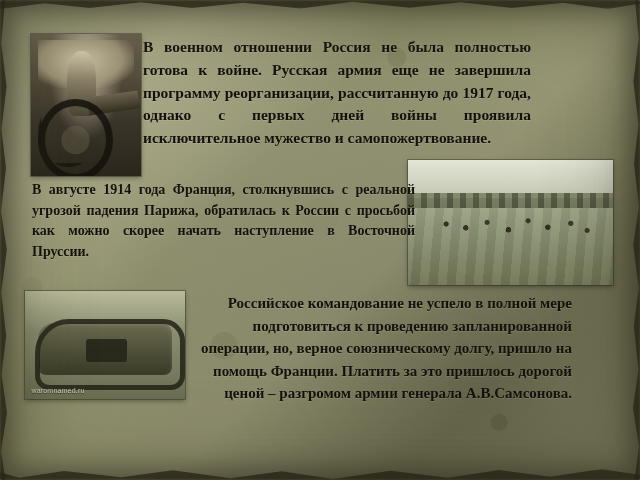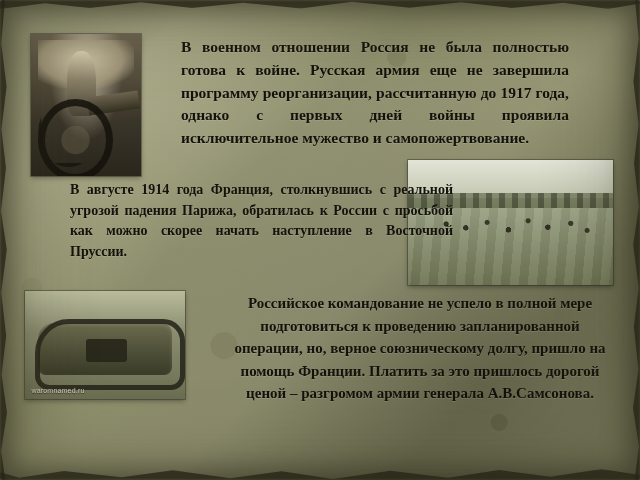--- a/index.html
+++ b/index.html
@@ -180,39 +180,38 @@
     color: rgba(240,238,225,0.82);
     letter-spacing: .2px;
     text-shadow: 0 1px 1px rgba(0,0,0,0.6);
   }
 
   
   .txt {
     position: absolute;
     color: #14120b;
     text-shadow: 0 1px 0 rgba(255,255,255,0.12);
-    padding-left: 38px;
   }
   #para-1 {
     left: 143px; top: 36px; width: 388px;
     font-size: 15.5px; line-height: 1.47;
     font-weight: bold;
     text-align: justify;
   }
   #para-2 {
     left: 32px; top: 180px; width: 383px;
     font-size: 14px; line-height: 1.47;
     font-weight: bold;
     text-align: justify;
   }
   #para-3 {
     left: 192px; top: 292px; width: 380px;
     font-size: 15px; line-height: 1.50;
     font-weight: bold;
-    text-align: center;
+    text-align: right;
   }
 </style>
 </head>
 <body>
 
 <div id="slide">
 
   <div class="edge top"></div>
   <div class="edge bottom"></div>
   <div class="edge left"></div>

